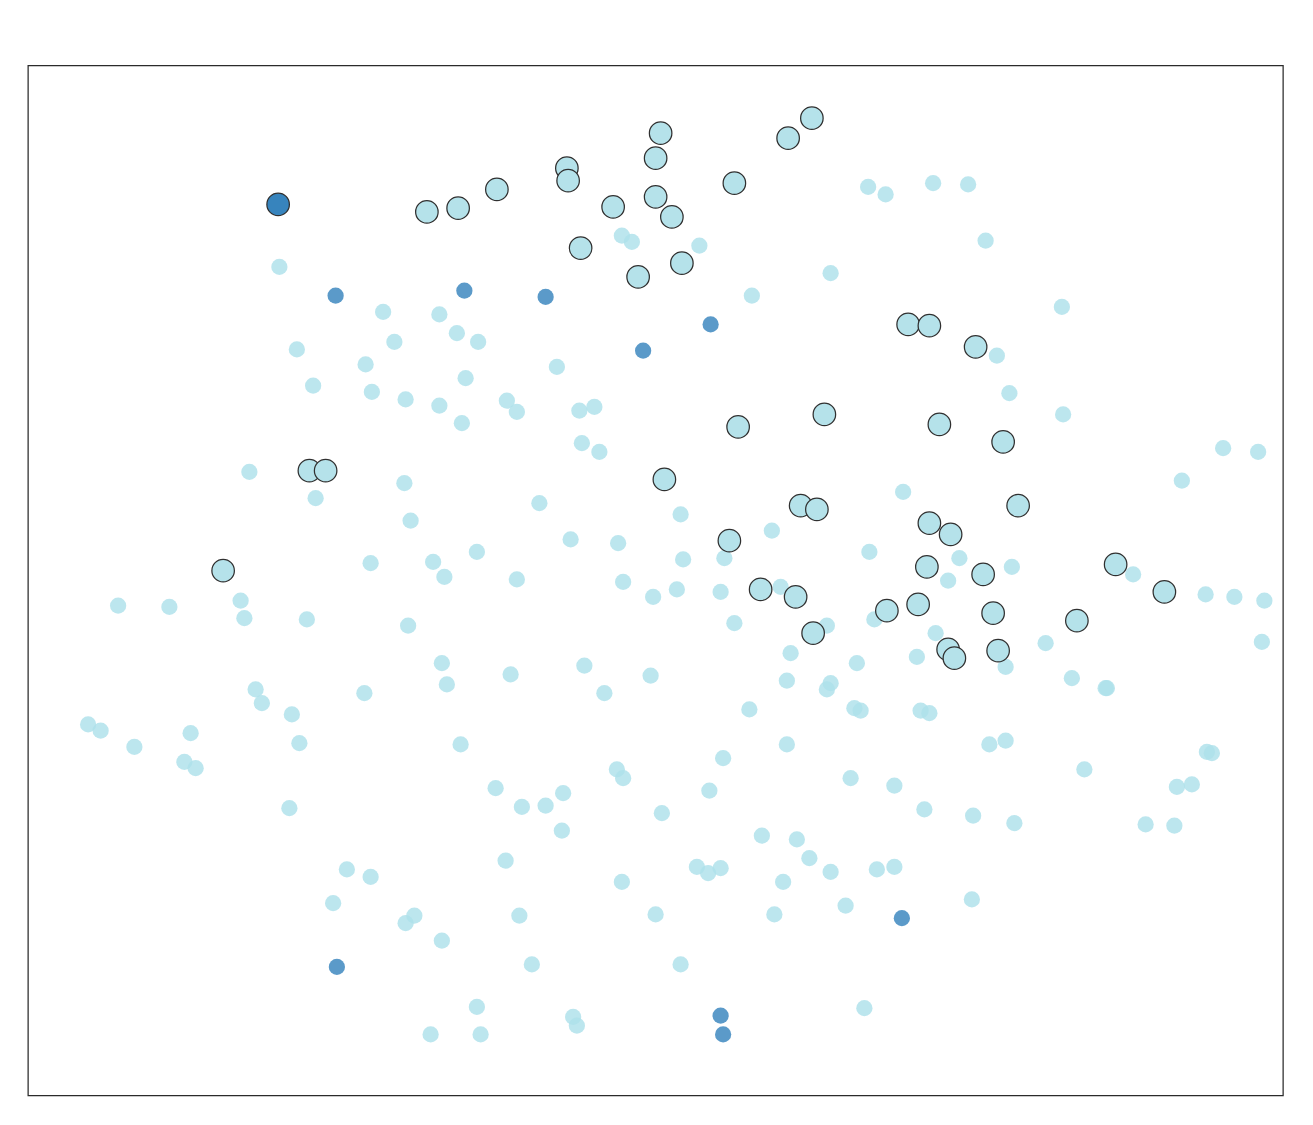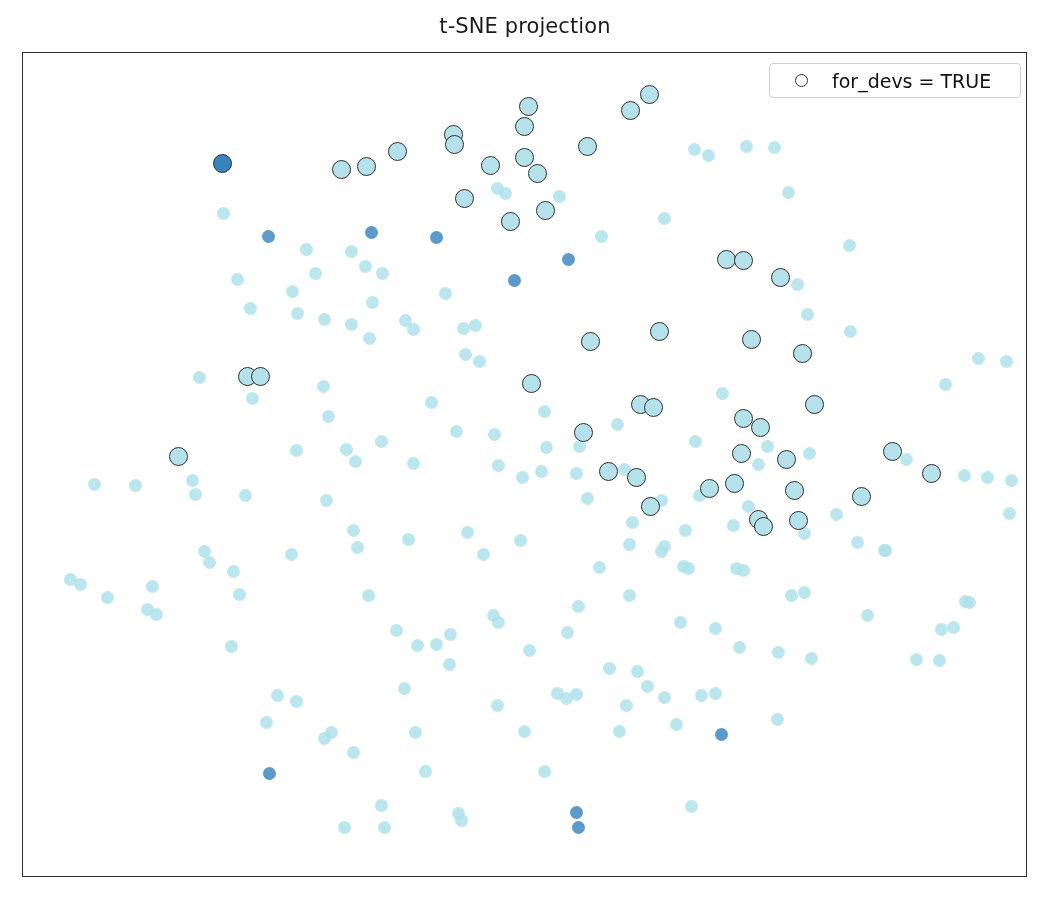--- a/index.html
+++ b/index.html
@@ -90,21 +90,20 @@
     font-size: 19px;
     color: #101010;
     white-space: nowrap;
   }
 </style>
 </head>
 <body>
 
 <div id="figure">
 
-  <div id="plot-title">t-SNE projection</div>
 
   <div id="plot-frame">
     <div id="points-layer">
         <div class="pt bg" style="background: rgb(173, 224, 234); width: 13px; height: 13px; left: 193.5px; top: 153.5px;"></div>
         <div class="pt bg" style="background: rgb(55, 132, 189); width: 13px; height: 13px; left: 238.5px; top: 176.5px;"></div>
         <div class="pt bg" style="background: rgb(173, 224, 234); width: 13px; height: 13px; left: 276.5px; top: 189.5px;"></div>
         <div class="pt bg" style="background: rgb(55, 132, 189); width: 13px; height: 13px; left: 341.5px; top: 172.5px;"></div>
         <div class="pt bg" style="background: rgb(173, 224, 234); width: 13px; height: 13px; left: 335.5px; top: 206.5px;"></div>
         <div class="pt bg" style="background: rgb(173, 224, 234); width: 13px; height: 13px; left: 352.5px; top: 213.5px;"></div>
         <div class="pt bg" style="background: rgb(55, 132, 189); width: 13px; height: 13px; left: 406.5px; top: 177.5px;"></div>
@@ -323,23 +322,15 @@
         <div class="pt hl" style="background: rgb(181, 226, 234); width: 19px; height: 19px; left: 617.5px; top: 443.5px;"></div>
         <div class="pt hl" style="background: rgb(181, 226, 234); width: 19px; height: 19px; left: 676.5px; top: 425.5px;"></div>
         <div class="pt hl" style="background: rgb(181, 226, 234); width: 19px; height: 19px; left: 701.5px; top: 420.5px;"></div>
         <div class="pt hl" style="background: rgb(181, 226, 234); width: 19px; height: 19px; left: 761.5px; top: 427.5px;"></div>
         <div class="pt hl" style="background: rgb(181, 226, 234); width: 19px; height: 19px; left: 828.5px; top: 433.5px;"></div>
         <div class="pt hl" style="background: rgb(181, 226, 234); width: 19px; height: 19px; left: 725.5px; top: 456.5px;"></div>
         <div class="pt hl" style="background: rgb(181, 226, 234); width: 19px; height: 19px; left: 730.5px; top: 463.5px;"></div>
         <div class="pt hl" style="background: rgb(181, 226, 234); width: 19px; height: 19px; left: 765.5px; top: 457.5px;"></div>
       </div>
 
-    <div id="legend-box">
-      <div id="legend-entry">
-        <span id="legend-marker-cell">
-          <span id="legend-marker"></span>
-        </span>
-        <span id="legend-label">for_devs = TRUE</span>
-      </div>
-    </div>
   </div>
 
 </div>
 
 </body></html>

